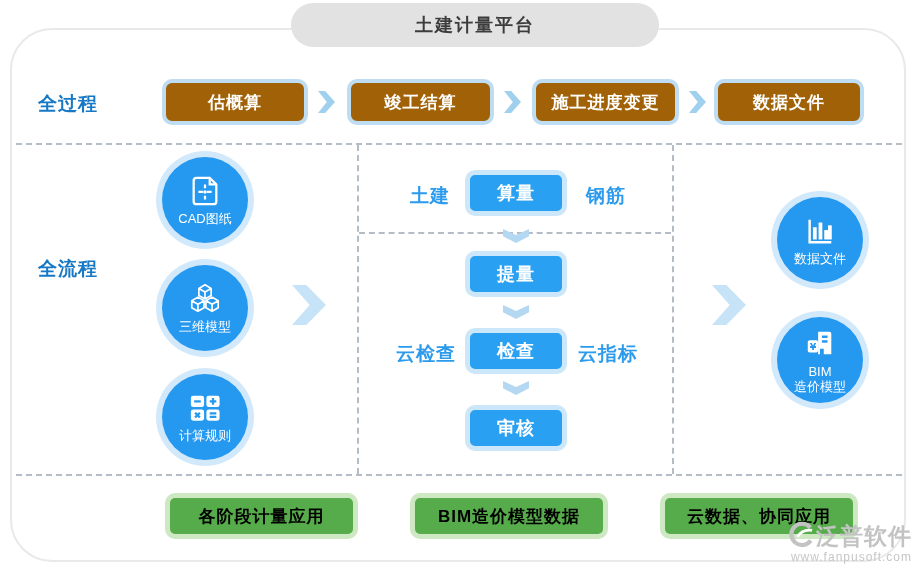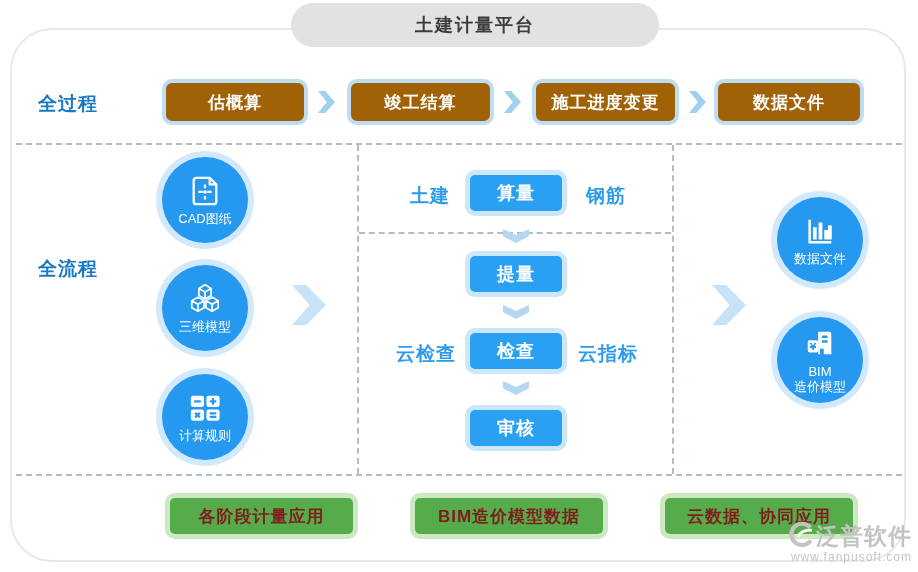--- a/index.html
+++ b/index.html
@@ -18,21 +18,21 @@
   .btn-dark { position:absolute; height:46px; background:#a16207; border:4px solid #bedcf2;
     border-radius:10px; display:flex; align-items:center; justify-content:center;
     color:#ffffff; font-size:17px; font-weight:bold; letter-spacing:1px; }
 
   .btn-mid { position:absolute; width:102px; height:46px; background:#29a0f1; border:5px solid #cde7fa;
     border-radius:10px; display:flex; align-items:center; justify-content:center;
     color:#ffffff; font-size:18px; font-weight:bold; letter-spacing:1px; }
 
   .btn-green { position:absolute; height:46px; background:#56ac4a; border:5px solid #cde8c3;
     border-radius:10px; display:flex; align-items:center; justify-content:center;
-    color:#7f1d1d; font-size:17px; font-weight:bold; letter-spacing:1px; }
+    color:#000000; font-size:17px; font-weight:bold; letter-spacing:1px; }
 
   .chev { background:#9fd0ee; }
   .chev-right { clip-path:polygon(0 0, 42% 0, 100% 50%, 42% 100%, 0 100%, 52% 50%); }
   .chev-right-sm { position:absolute; width:17px; height:22px; }
   .chev-right-big { position:absolute; width:34px; height:40px; background:#c7e3f8; }
   .chev-down { position:absolute; width:26px; height:14px; background:#b5d8f2;
     clip-path:polygon(0 0, 50% 42%, 100% 0, 100% 52%, 50% 100%, 0 52%); }
 
   .dash-h { position:absolute; border-top:2px dashed #b4bcc6; height:0; }
   .dash-v { position:absolute; border-left:2px dashed #b4bcc6; width:0; }

